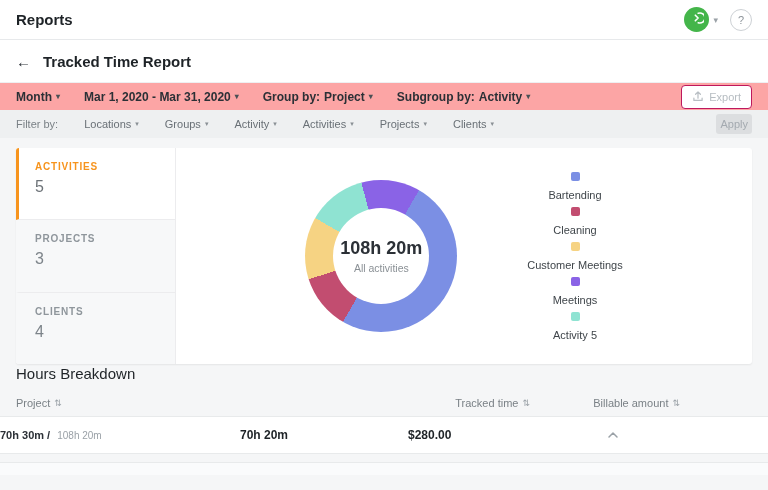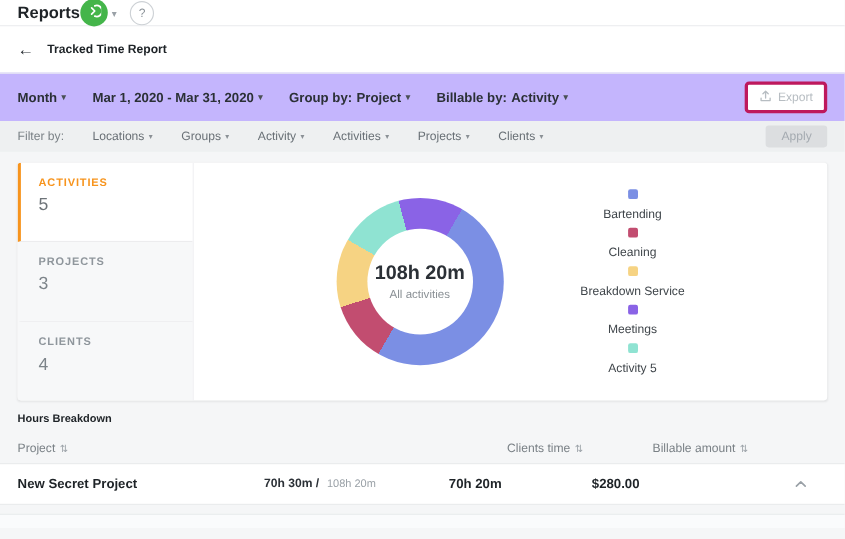--- a/index.html
+++ b/index.html
@@ -7,22 +7,22 @@
   body {
     font-family: "Liberation Sans", sans-serif;
     background: #f5f6f7;
     color: #2b3036;
     font-size: 12px;
     overflow: hidden;
   }
 
   
   .topbar {
-    height: 24px; background: #fff;
-    display: flex; align-items: center; 
+    height: 40px; background: #fff;
+    display: flex; align-items: center; justify-content: space-between;
     padding: 0 16px; border-bottom: 1px solid #e7e9eb;
   }
   .topbar h1 { font-size: 15px; font-weight: bold; color: #1e2327; }
   .topbar-actions { display: flex; align-items: center; gap: 12px; }
   .account-group { display: flex; align-items: center; gap: 4px; cursor: pointer; }
   .green-btn {
     width: 25px; height: 25px; border-radius: 50%;
     background: #44b54a; border: none;
     display: flex; align-items: center; justify-content: center; cursor: pointer;
   }
@@ -33,48 +33,48 @@
     font-size: 11px; display: flex; align-items: center; justify-content: center;
     cursor: pointer;
   }
 
   
   .subheader {
     height: 42px; background: #fff;
     display: flex; align-items: center; gap: 12px; padding: 0 16px;
   }
   .back-arrow { font-size: 15px; color: #2b3036; cursor: pointer; }
-  .subheader-title { font-size: 11px; font-weight: bold; color: #1e2327; }
+  .subheader-title { font-size: 15px; font-weight: bold; color: #1e2327; }
 
   
   .toolbar {
-    height: 44px; background: #c4b5fd; border-top: 1px solid #eef0f2;
+    height: 28px; background: #fca5a5; border-top: 1px solid #eef0f2;
     display: flex; align-items: center; gap: 24px; padding: 0 16px;
     font-weight: bold; font-size: 12px; color: #2b3036;
   }
   .dropdown { display: flex; align-items: center; gap: 4px; cursor: pointer; }
   .caret { font-size: 8px; color: #4a5055; }
   .dd-label { font-weight: bold; }
   .export-btn {
     margin-left: auto; display: flex; align-items: center; gap: 5px;
-    border: 3px solid #be185d; border-radius: 4px; background: #fff;
+    border: 1px solid #be185d; border-radius: 4px; background: #fff;
     padding: 4px 10px; font-size: 11px; color: #b7bdc2; cursor: pointer;
   }
 
   
   .filterbar {
     height: 28px; background: #eef0f1;
     display: flex; align-items: center; gap: 26px; padding: 0 16px;
     font-size: 11px; color: #697076;
   }
   .filterbar .caret { color: #8a9095; font-size: 7px; }
   .filter-label { color: #7a8186; }
   .apply-btn {
     margin-left: auto; background: #dcdee0; border: none; border-radius: 3px;
-    padding: 4px 14px; font-size: 11px; color: #a4aab0; cursor: pointer;
+    padding: 4px 4px; font-size: 11px; color: #a4aab0; cursor: pointer;
   }
 
   
   .card {
     margin: 10px 16px 0; height: 216px; background: #fff;
     border-radius: 3px; box-shadow: 0 1px 2px rgba(0,0,0,.07);
     display: flex; overflow: hidden;
   }
   .tabs-col { width: 160px; border-right: 1px solid #ececee; display: flex; flex-direction: column; }
   .tab {
@@ -94,21 +94,21 @@
     position: absolute; inset: 28px; background: #fff; border-radius: 50%;
     display: flex; flex-direction: column; align-items: center; justify-content: center;
   }
   .center-label { font-size: 18px; font-weight: bold; color: #2b3036; }
   .center-sub { font-size: 10.5px; color: #8a9095; margin-top: 3px; }
   .legend { list-style: none; }
   .legend li { display: flex; align-items: center; gap: 8px; margin: 6px 0; font-size: 11px; color: #3f454a; flex-direction: column; }
   .swatch { width: 9px; height: 9px; border-radius: 2px; flex: 0 0 auto; }
 
   
-  .breakdown-title { margin: 12px 16px 8px; font-size: 10px; font-weight: bold; color: #1e2327; }
+  .breakdown-title { margin: 1px 16px 8px; font-size: 15px; font-weight: normal; color: #1e2327; }
   .tgrid { display: grid; grid-template-columns: 240px 1fr 130px 150px 80px; align-items: center; }
   .thead { height: 26px; font-size: 11px; color: #7a8186; }
   .th { display: flex; align-items: center; gap: 4px; }
   .th-project { padding-left: 16px; }
   .th-right { justify-content: flex-end; padding-right: 8px; }
   .sort-icon { font-size: 9px; color: #9aa1a7; cursor: pointer; }
   .trow {
     background: #fff; height: 38px;
     border-top: 1px solid #e8eaeb; border-bottom: 1px solid #e8eaeb;
     cursor: pointer;
@@ -157,21 +157,21 @@
   <div class="dropdown">
     <span class="dd-label">Mar 1, 2020 - Mar 31, 2020</span>
     <span class="caret">▾</span>
   </div>
   <div class="dropdown">
     <span>Group by:</span>
     <span class="dd-label">Project</span>
     <span class="caret">▾</span>
   </div>
   <div class="dropdown">
-    <span>Billable by:</span>
+    <span>Subgroup by:</span>
     <span class="dd-label">Activity</span>
     <span class="caret">▾</span>
   </div>
   <button class="export-btn">
     <span>
       <svg width="12" height="12" viewBox="0 0 14 14">
         <path d="M7 9.5V2.5M4.2 5 7 2.2 9.8 5" stroke="#b7bdc2" stroke-width="1.4" fill="none" stroke-linecap="round" stroke-linejoin="round"></path>
         <path d="M2.2 9.5v2.7h9.6V9.5" stroke="#b7bdc2" stroke-width="1.4" fill="none" stroke-linecap="round" stroke-linejoin="round"></path>
       </svg>
     </span>
@@ -235,21 +235,21 @@
       <li>
         <span class="swatch" style="background: rgb(123, 143, 228);"></span>
         <span>Bartending</span>
       </li>
       <li>
         <span class="swatch" style="background: rgb(194, 77, 112);"></span>
         <span>Cleaning</span>
       </li>
       <li>
         <span class="swatch" style="background: rgb(246, 211, 131);"></span>
-        <span>Breakdown Service</span>
+        <span>Customer Meetings</span>
       </li>
       <li>
         <span class="swatch" style="background: rgb(138, 99, 230);"></span>
         <span>Meetings</span>
       </li>
       <li>
         <span class="swatch" style="background: rgb(143, 227, 210);"></span>
         <span>Activity 5</span>
       </li>
     </ul>
@@ -258,32 +258,31 @@
 
 <h2 class="breakdown-title">Hours Breakdown</h2>
 
 <div class="tgrid thead">
   <div class="th th-project">
     <span>Project</span>
     <span class="sort-icon">⇅</span>
   </div>
   <div></div>
   <div class="th th-right">
-    <span>Clients time</span>
+    <span>Tracked time</span>
     <span class="sort-icon">⇅</span>
   </div>
   <div class="th th-right">
     <span>Billable amount</span>
     <span class="sort-icon">⇅</span>
   </div>
   <div></div>
 </div>
 
 <div class="tgrid trow">
-  <div class="project-name">New Secret Project</div>
   <div class="ratio">
     <span class="part">70h 30m /</span>
     <span class="total">108h 20m</span>
   </div>
   <div class="cell-right">70h 20m</div>
   <div class="cell-right">$280.00</div>
   <div class="chev-cell">
     <span>
       <svg width="12" height="8" viewBox="0 0 12 8">
         <path d="M2 6l4-4 4 4" stroke="#9aa1a7" stroke-width="1.5" fill="none" stroke-linecap="round" stroke-linejoin="round"></path>

